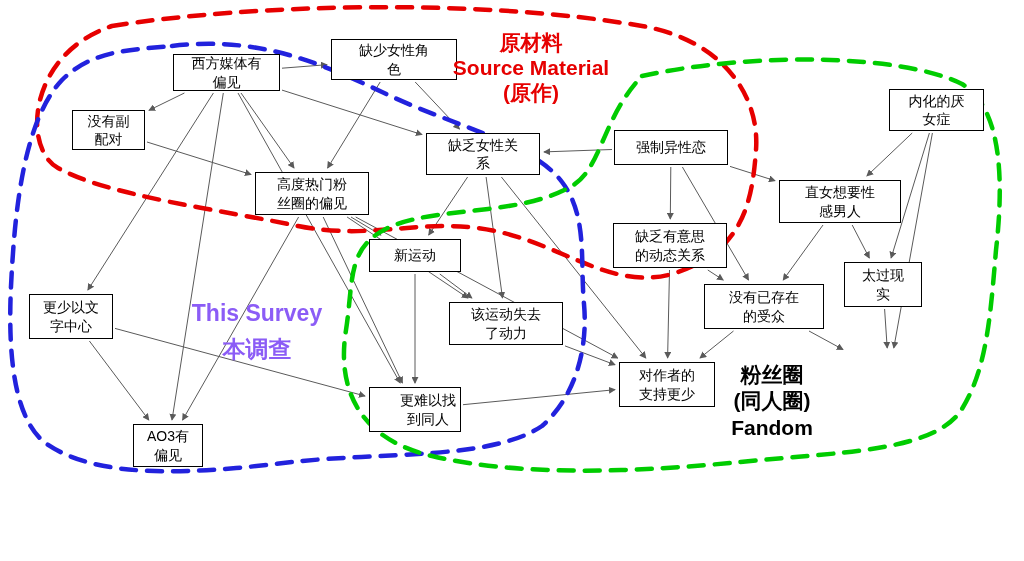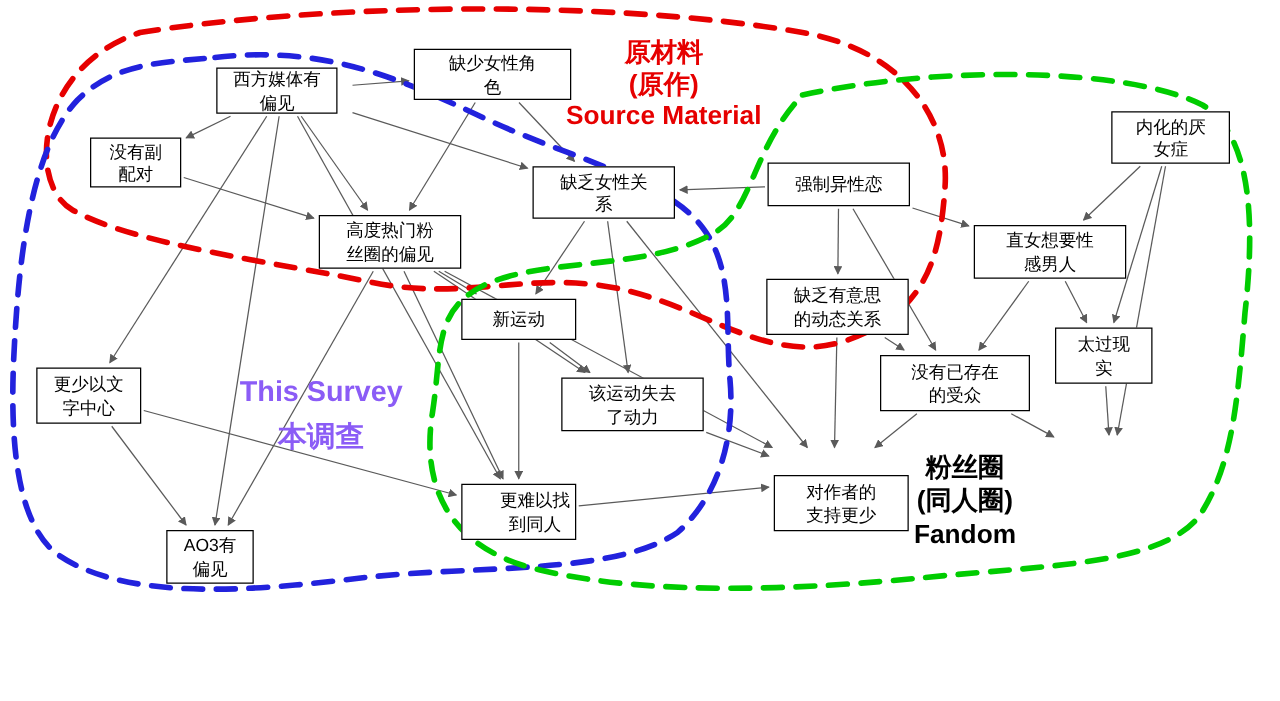--- a/index.html
+++ b/index.html
@@ -68,21 +68,21 @@
       <line x1="733.5" y1="331.0" x2="700.0" y2="358.0" stroke="#5a5a5a" stroke-width="1" marker-end="url(#arrow)"></line>
       <line x1="809.0" y1="331.0" x2="843.0" y2="349.5" stroke="#5a5a5a" stroke-width="1" marker-end="url(#arrow)"></line>
       <line x1="115.0" y1="328.4" x2="365.0" y2="396.0" stroke="#5a5a5a" stroke-width="1" marker-end="url(#arrow)"></line>
       <line x1="89.4" y1="341.0" x2="148.8" y2="420.0" stroke="#5a5a5a" stroke-width="1" marker-end="url(#arrow)"></line>
       <line x1="463.0" y1="404.7" x2="615.0" y2="389.7" stroke="#5a5a5a" stroke-width="1" marker-end="url(#arrow)"></line>
       <path d="M 112 26 C 250 4 480 -2 642 26 C 722 40 760 95 756 150 C 752 205 742 252 672 274 C 608 292 556 238 478 228 C 415 220 368 240 298 226 C 222 210 108 196 58 168 C 22 148 28 54 112 26 Z" fill="none" stroke="#e60000" stroke-width="4.5" stroke-dasharray="15 11" stroke-linecap="round"></path>
       <path d="M 172 46 C 258 36 318 62 382 92 C 452 126 532 142 562 182 C 588 216 580 262 584 304 C 588 348 576 396 542 426 C 492 460 382 452 292 462 C 202 473 98 482 44 442 C 8 412 8 330 12 268 C 16 200 26 118 62 80 C 92 50 130 50 172 46 Z" fill="none" stroke="#2222dd" stroke-width="4.5" stroke-dasharray="15 11" stroke-linecap="round"></path>
       <path d="M 642 76 C 752 52 902 54 962 84 C 1002 108 1004 180 996 250 C 990 322 986 372 960 412 C 930 452 840 452 740 462 C 640 472 520 477 432 456 C 362 440 336 392 346 330 C 354 278 346 246 392 226 C 442 206 520 216 572 186 C 602 168 602 118 642 76 Z" fill="none" stroke="#00cc00" stroke-width="4.5" stroke-dasharray="15 11" stroke-linecap="round"></path>
     </svg>
   <div id="nodes">
-      <div class="node" style="left: 173px; top: 54px; width: 97px; height: 37px;">西方媒体有
+      <div class="node" style="left: 173px; top: 54px; width: 107px; height: 37px;">西方媒体有
 偏见</div>
       <div class="node" style="left: 331px; top: 39px; width: 126px; height: 41px;">缺少女性角
 色</div>
       <div class="node" style="left: 72px; top: 110px; width: 73px; height: 40px;">没有副
 配对</div>
       <div class="node" style="left: 426px; top: 133px; width: 114px; height: 42px;">缺乏女性关
 系</div>
       <div class="node" style="left: 614px; top: 130px; width: 114px; height: 35px;">强制异性恋</div>
       <div class="node" style="left: 889px; top: 89px; width: 95px; height: 42px;">内化的厌
 女症</div>
@@ -94,25 +94,25 @@
       <div class="node" style="left: 613px; top: 223px; width: 114px; height: 45px;">缺乏有意思
 的动态关系</div>
       <div class="node" style="left: 844px; top: 262px; width: 78px; height: 45px;">太过现
 实</div>
       <div class="node" style="left: 29px; top: 294px; width: 84px; height: 45px;">更少以文
 字中心</div>
       <div class="node" style="left: 449px; top: 302px; width: 114px; height: 43px;">该运动失去
 了动力</div>
       <div class="node" style="left: 704px; top: 284px; width: 120px; height: 45px;">没有已存在
 的受众</div>
-      <div class="node" style="left: 619px; top: 380px; width: 108px; height: 45px;">对作者的
+      <div class="node" style="left: 619px; top: 362px; width: 96px; height: 45px;">对作者的
 支持更少</div>
       <div class="node" style="left: 369px; top: 387px; width: 92px; height: 45px; padding-left: 28px;">更难以找
 到同人</div>
       <div class="node" style="left: 133px; top: 424px; width: 70px; height: 43px;">AO3有
 偏见</div>
     </div>
   <div id="labels">
-      <div class="region-label" id="label-source-material" style="left: 531px; top: 30px; color: rgb(230, 0, 0);"><div>原材料</div><div>(原作)</div><div>Source Material</div></div>
+      <div class="region-label" id="label-source-material" style="left: 531px; top: 30px; color: rgb(230, 0, 0);"><div>原材料</div><div>Source Material</div><div>(原作)</div></div>
       <div class="region-label" id="label-this-survey" style="left: 257px; top: 296px; color: #8b5cf6;"><div>This Survey</div><div>本调查</div></div>
       <div class="region-label" id="label-fandom" style="left: 772px; top: 362px; color: #000000;"><div>粉丝圈</div><div>(同人圈)</div><div>Fandom</div></div>
     </div>
 </div>
 
 </body></html>

